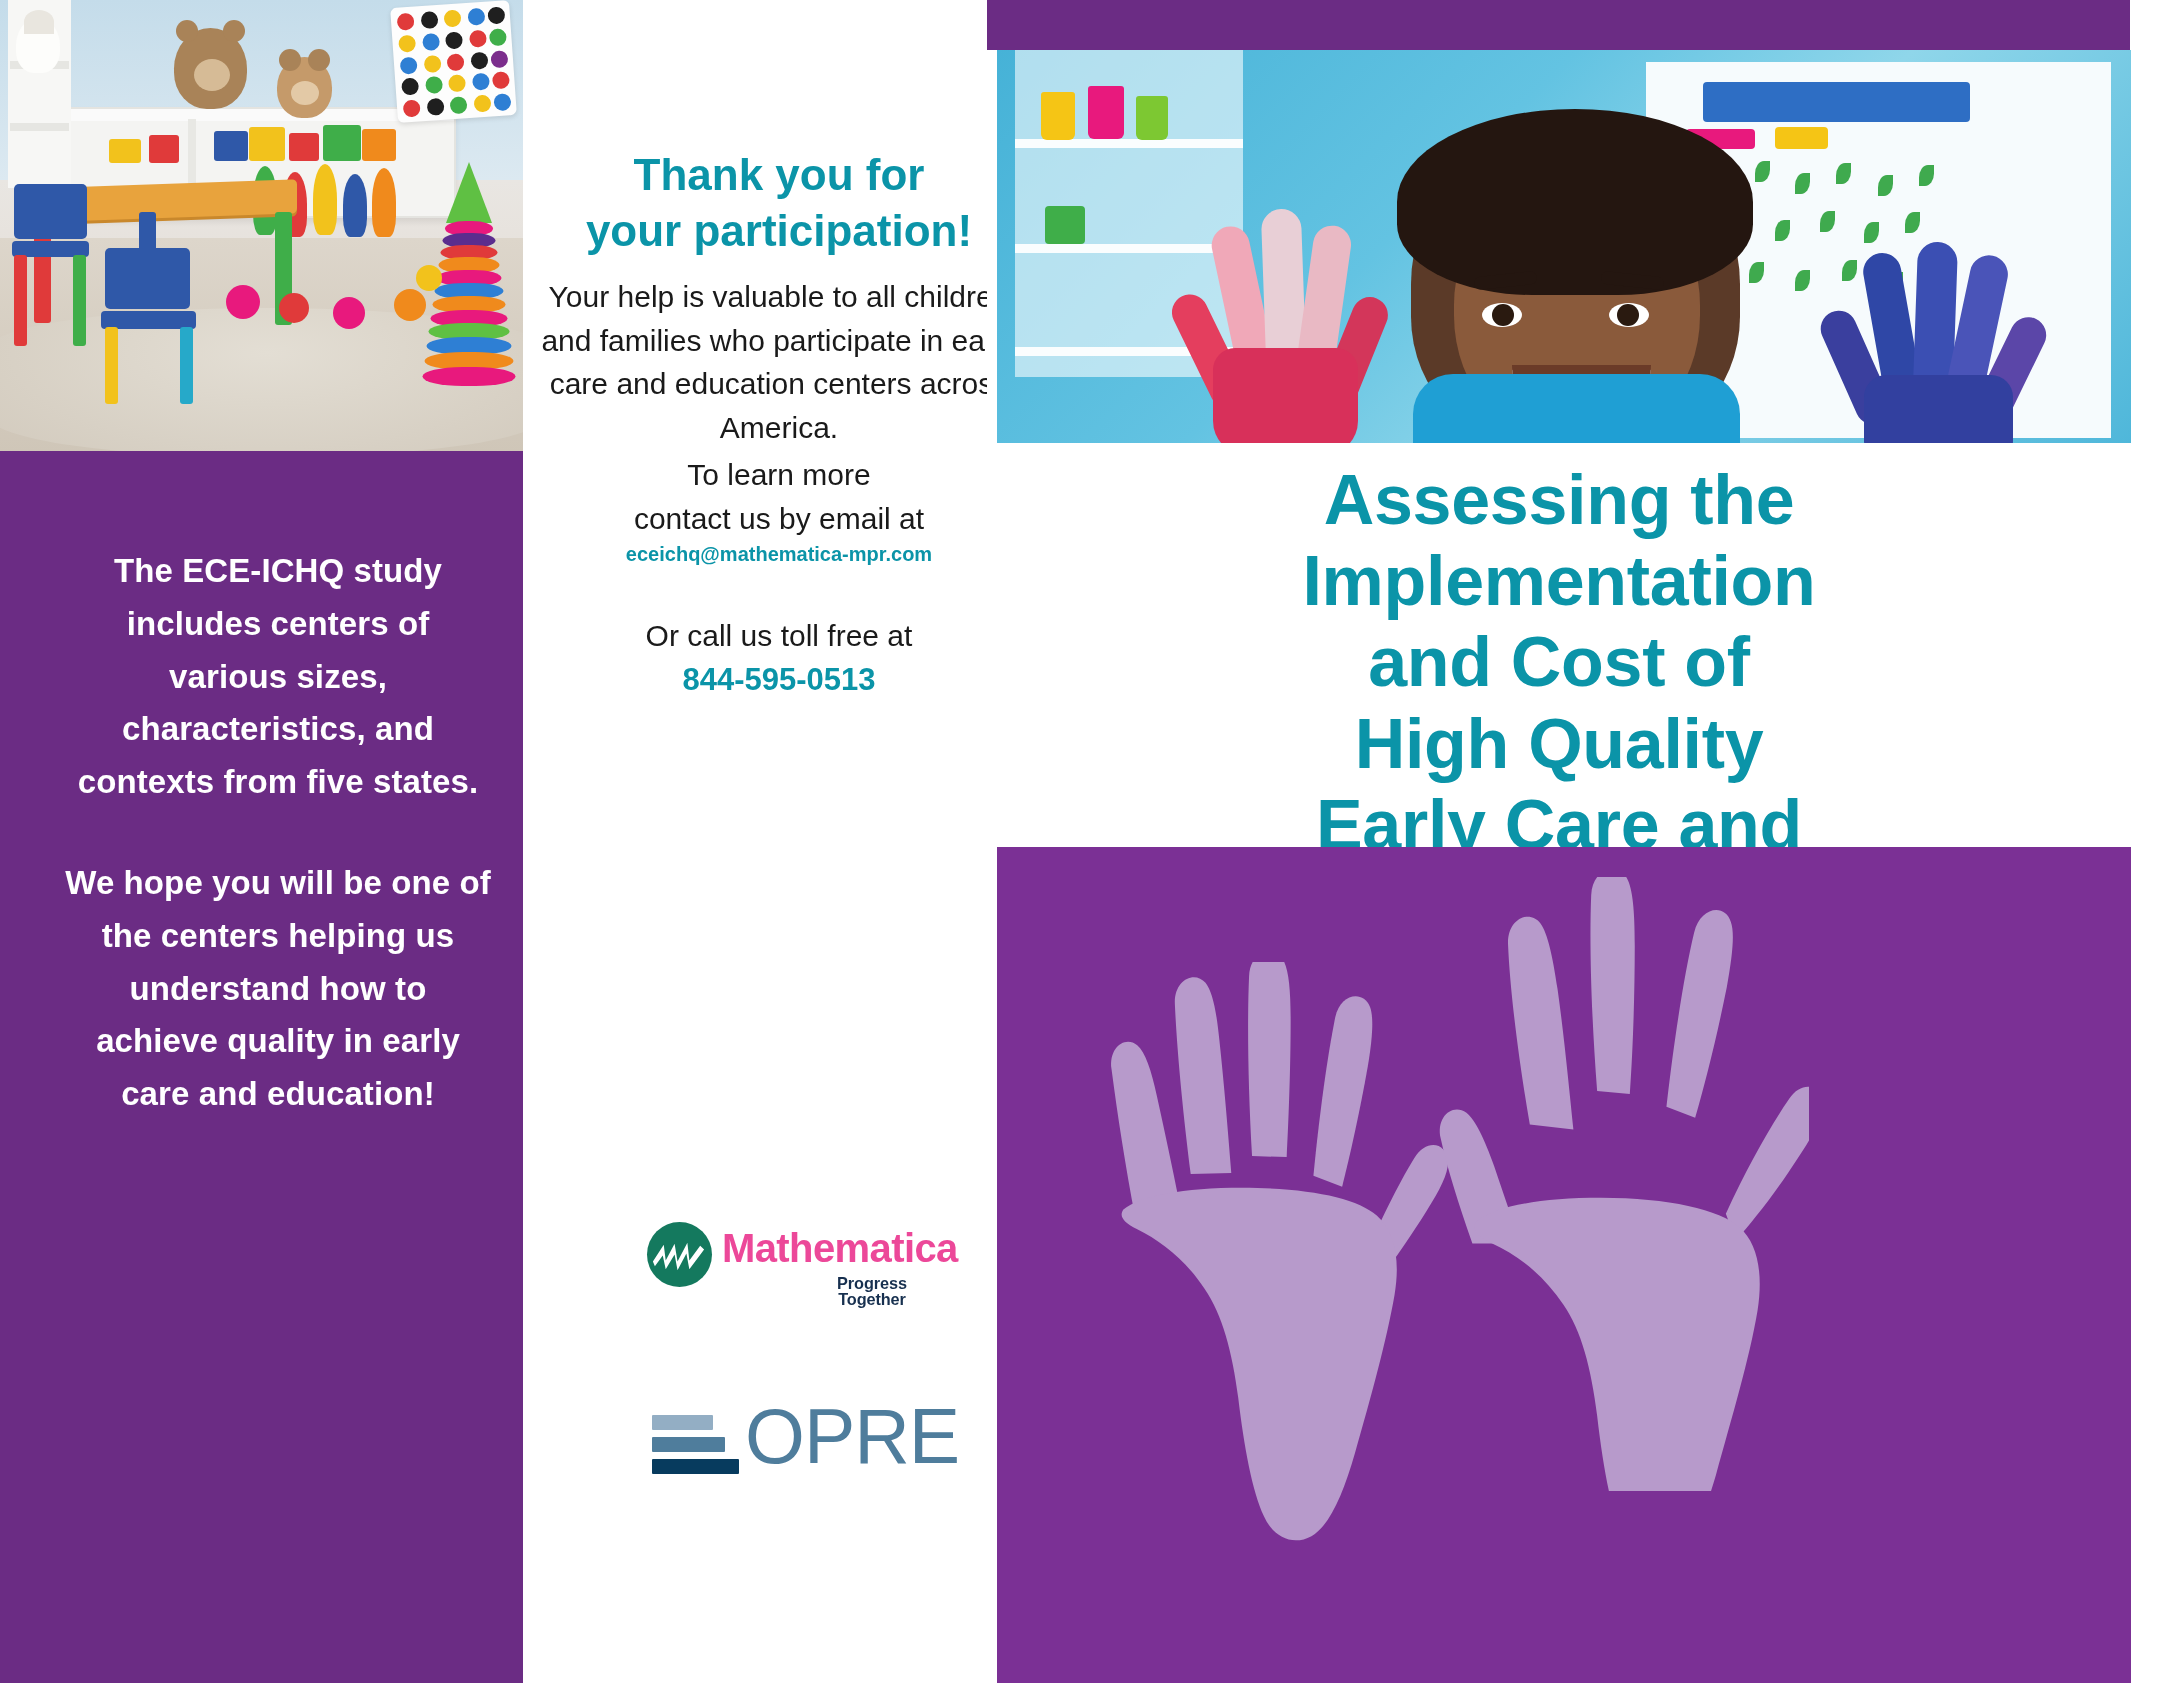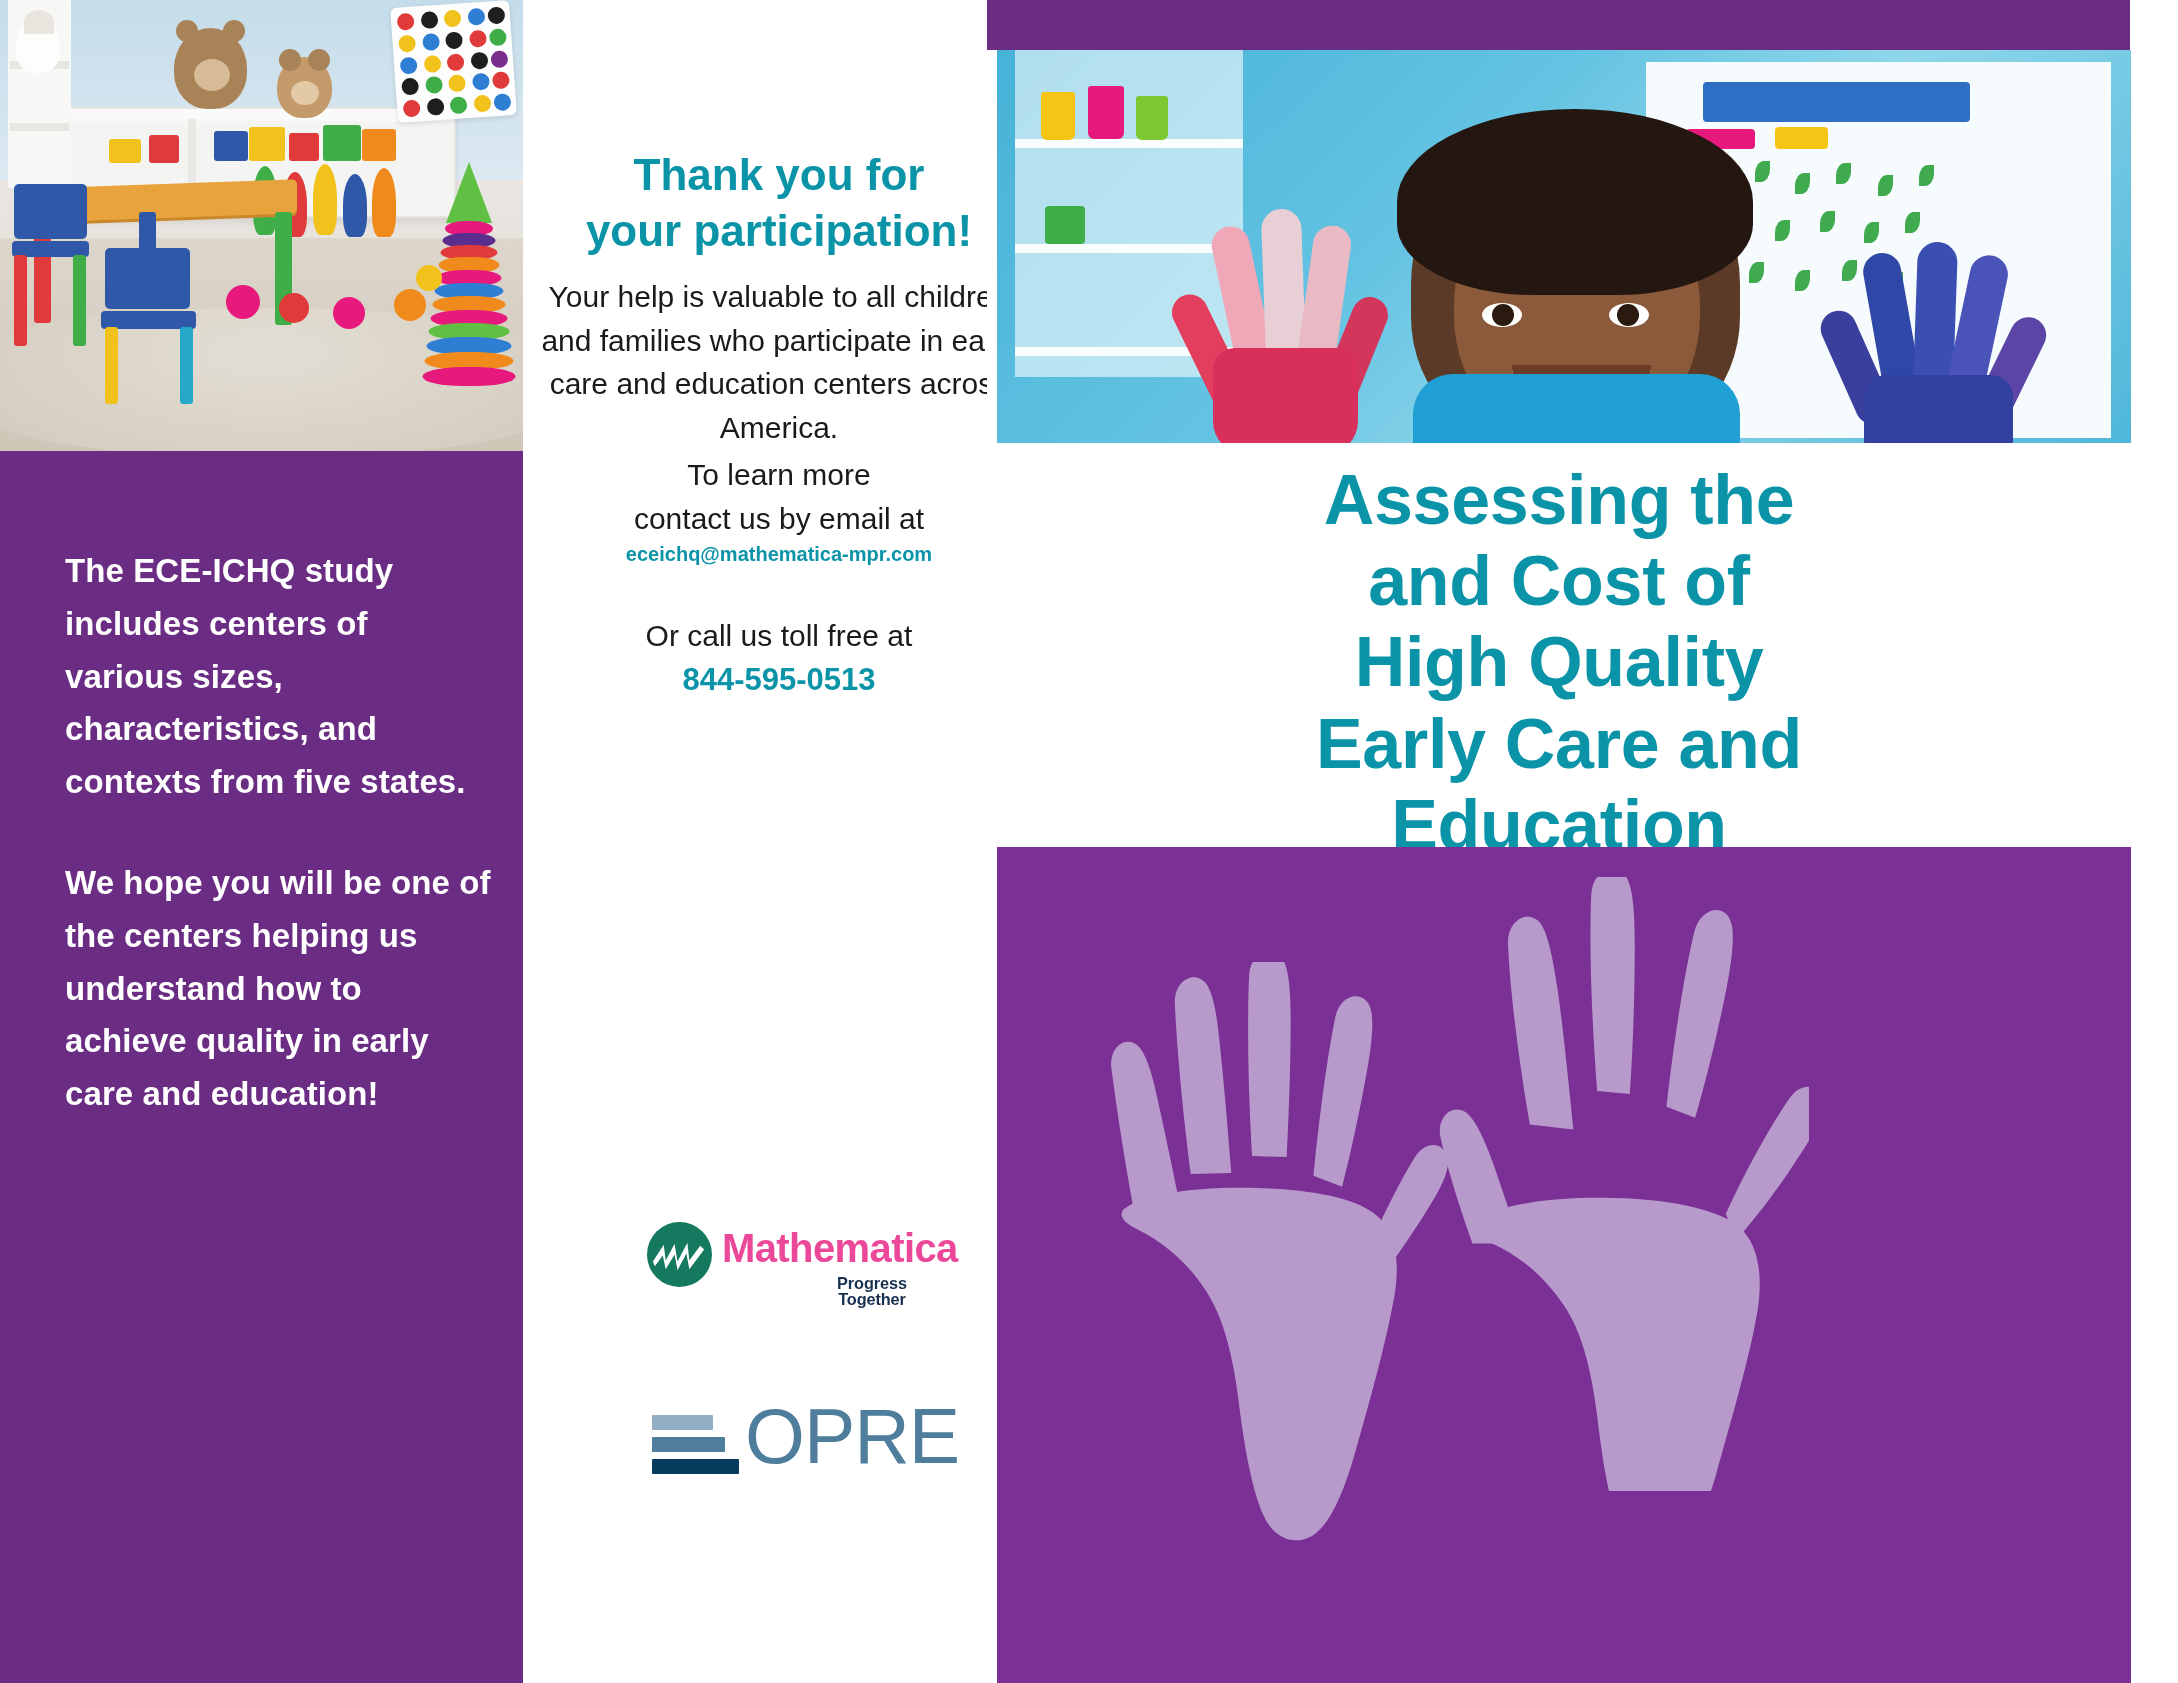--- a/index.html
+++ b/index.html
@@ -6,21 +6,21 @@
   * { margin:0; padding:0; box-sizing:border-box; }
   html,body { width:2178px; height:1683px; }
   body {
     font-family:"Liberation Sans", sans-serif;
     background:#ffffff;
     overflow:hidden;
   }
   .brochure { position:relative; width:2178px; height:1683px; background:#fff; }
 
   
-  .panel-left { position:absolute; left:0; top:0; width:523px; height:1683px; background:#ffffff; }
+  .panel-left { position:absolute; left:0; top:0; width:523px; height:1683px; background:#ffffff;text-align:center; }
 
   .playroom-photo {
     position:absolute; left:0; top:0; width:523px; height:451px;
     overflow:hidden;
     background:linear-gradient(to bottom,#cfe3ef 0%,#d8e8f2 22%,#e9e6e2 40%,#e4ded7 70%,#d9d2c9 100%);
   }
   .pr-wallL { position:absolute; left:0; top:0; width:100%; height:40%;
     background:linear-gradient(180deg,#c4dcea,#dce9f1); }
   .pr-shelf { position:absolute; left:40px; top:107px; width:416px; height:111px;
     background:#f4f4f2; border:2px solid #e4e4e0; box-shadow:0 4px 6px rgba(0,0,0,.08); }
@@ -383,20 +383,21 @@
         <div class="fingerP" style="left:36px;top:14px;width:38px;height:162px;background:#2f47a6;transform:rotate(-10deg);"></div>
         <div class="fingerP" style="left:77px;top:4px;width:40px;height:174px;background:#3b4fb3;transform:rotate(2deg);"></div>
         <div class="fingerP" style="left:119px;top:16px;width:38px;height:162px;background:#4a54b8;transform:rotate(12deg);"></div>
         <div class="fingerP" style="left:154px;top:75px;width:36px;height:119px;background:#5b46a8;transform:rotate(26deg);"></div>
         <div style="position:absolute;left:26px;top:137px;width:149px;height:99px;background:#32409f;border-radius:22px 22px 34px 34px;"></div>
       </div>
     </div>
 
     <div class="right-title">
       <div>Assessing the</div>
+      <div>Implementation</div>
       <div>and Cost of</div>
       <div>High Quality</div>
       <div>Early Care and</div>
       <div>Education</div>
     </div>
 
     <div class="hand-block">
       <div class="handprint" style="left:67px;top:115px;">
         <svg width="386" height="594" viewBox="0 0 390 600" aria-hidden="true">
           <g fill="#B79ACB">

